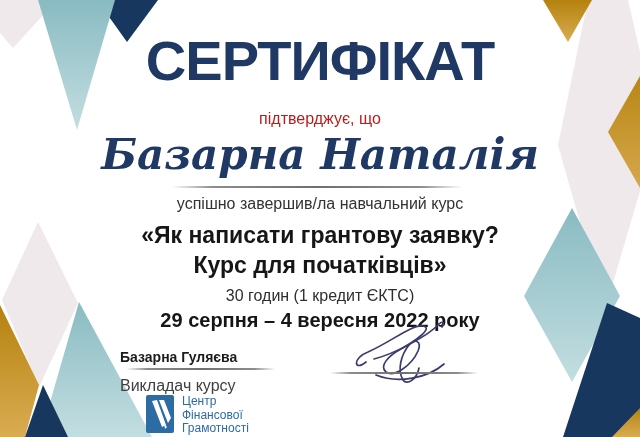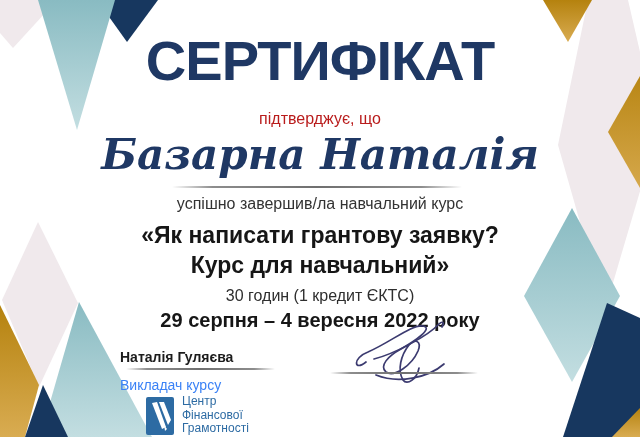--- a/index.html
+++ b/index.html
@@ -29,23 +29,23 @@
   .divider-name{top:186px;left:172px;width:290px;}
   .completion{top:195px;font-size:16px;color:#333333;}
   .course-title{
     top:220px;font-size:23px;line-height:30px;font-weight:bold;color:#161616;
   }
   .duration{top:287px;font-size:16px;color:#2e2e2e;}
   .dates{top:309px;font-size:20px;font-weight:bold;color:#161616;}
 
   .instructor-name{top:349px;left:120px;font-size:14px;font-weight:bold;color:#1c1c1c;}
   .divider-left{top:368px;left:126px;width:149px;}
-  .instructor-role{top:377px;left:120px;font-size:14px;color:#3b82f6;}
+  .instructor-role{top:377px;left:120px;font-size:16px;color:#404040;}
 
-  .logo{top:393px;left:146px;display:flex;gap:8px;align-items:flex-end;}
+  .logo{top:393px;left:146px;display:flex;gap:8px;align-items:center;}
   .logo-text{font-size:12px;line-height:13.5px;color:var(--c-logo_blue);padding-top:2px;}
 
   .divider-right{top:372px;left:330px;width:148px;}
   .signature{top:314px;left:346px;width:118px;height:74px;}
   .reg-block{top:396px;left:348px;font-size:12px;line-height:13.8px;color:#303030;}
 </style>
 </head>
 <body>
 
 <div class="stage">
@@ -79,26 +79,26 @@
     <polygon points="640,408 640,437 612,437" fill="url(#gGold)"></polygon>
   </svg>
 
   <div class="abs center-col cert-title">СЕРТИФІКАТ</div>
   <div class="abs center-col confirms">підтверджує, що</div>
   <div class="abs center-col recipient">Базарна Наталія</div>
   <div class="abs divider divider-name"></div>
   <div class="abs center-col completion">успішно завершив/ла навчальний курс</div>
   <div class="abs center-col course-title">
     <div>«Як написати грантову заявку?</div>
-    <div>Курс для навчальний»</div>
+    <div>Курс для початківців»</div>
   </div>
   <div class="abs center-col duration">30 годин (1 кредит ЄКТС)</div>
   <div class="abs center-col dates">29 серпня – 4 вересня 2022 року</div>
 
-  <div class="abs instructor-name">Наталія Гуляєва</div>
+  <div class="abs instructor-name">Базарна Гуляєва</div>
   <div class="abs divider divider-left"></div>
   <div class="abs instructor-role">Викладач курсу</div>
 
   <div class="abs logo">
     <svg width="28" height="40" viewBox="0 0 28 40">
       <rect x="0" y="1" width="28" height="38" rx="2" fill="var(--c-logo_blue)"></rect>
       <path d="M6,7 L11,6 L20,31 L16,33 Z" fill="#ffffff"></path>
       <path d="M13,6 L18,6 L25,24 L22,29 Z" fill="#ffffff"></path>
       <path d="M18,29 L21,33 L19,35 Z" fill="#ffffff"></path>
     </svg>

